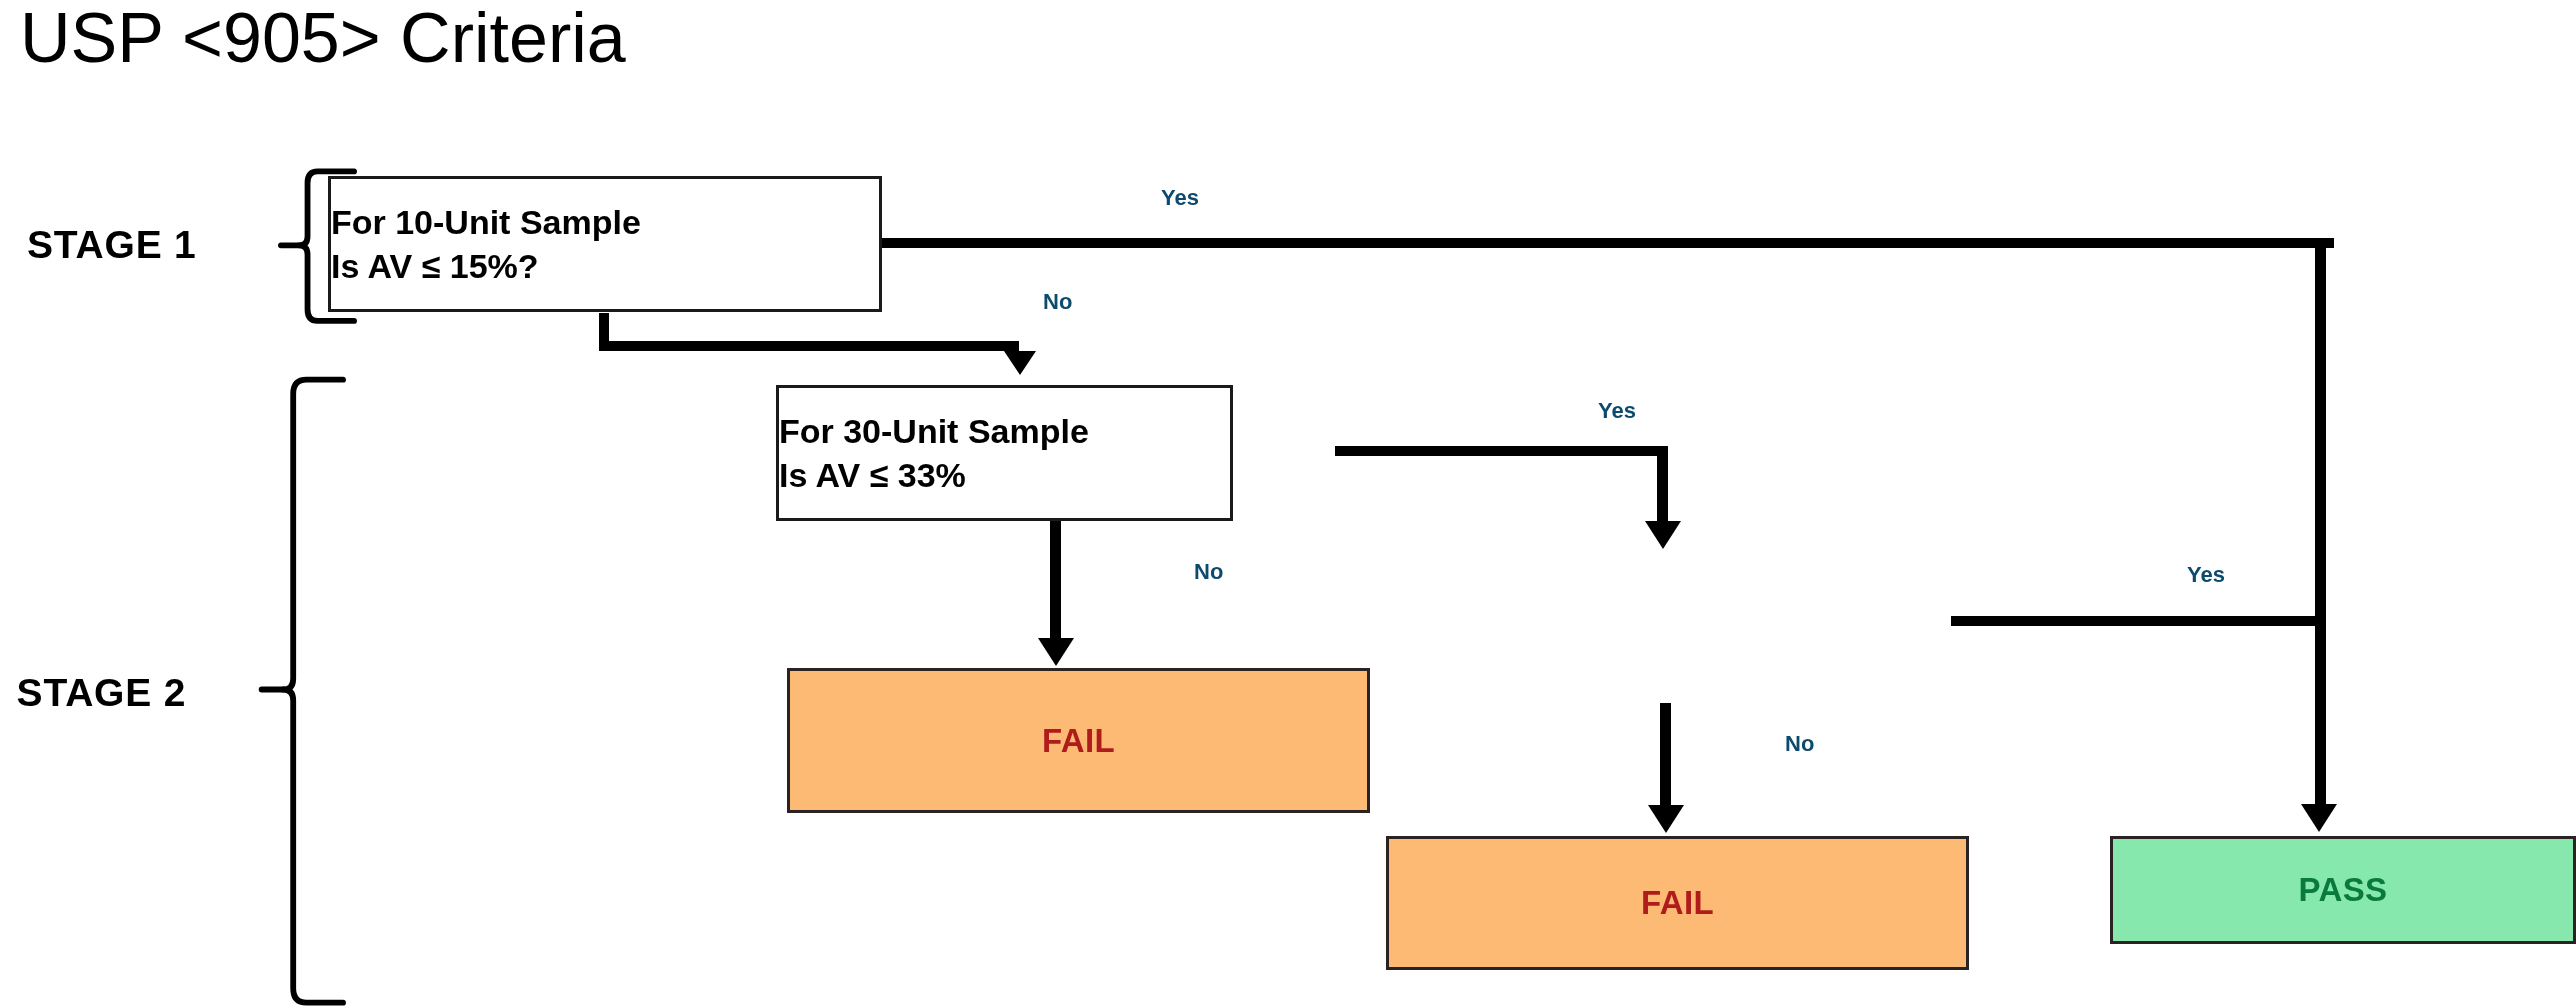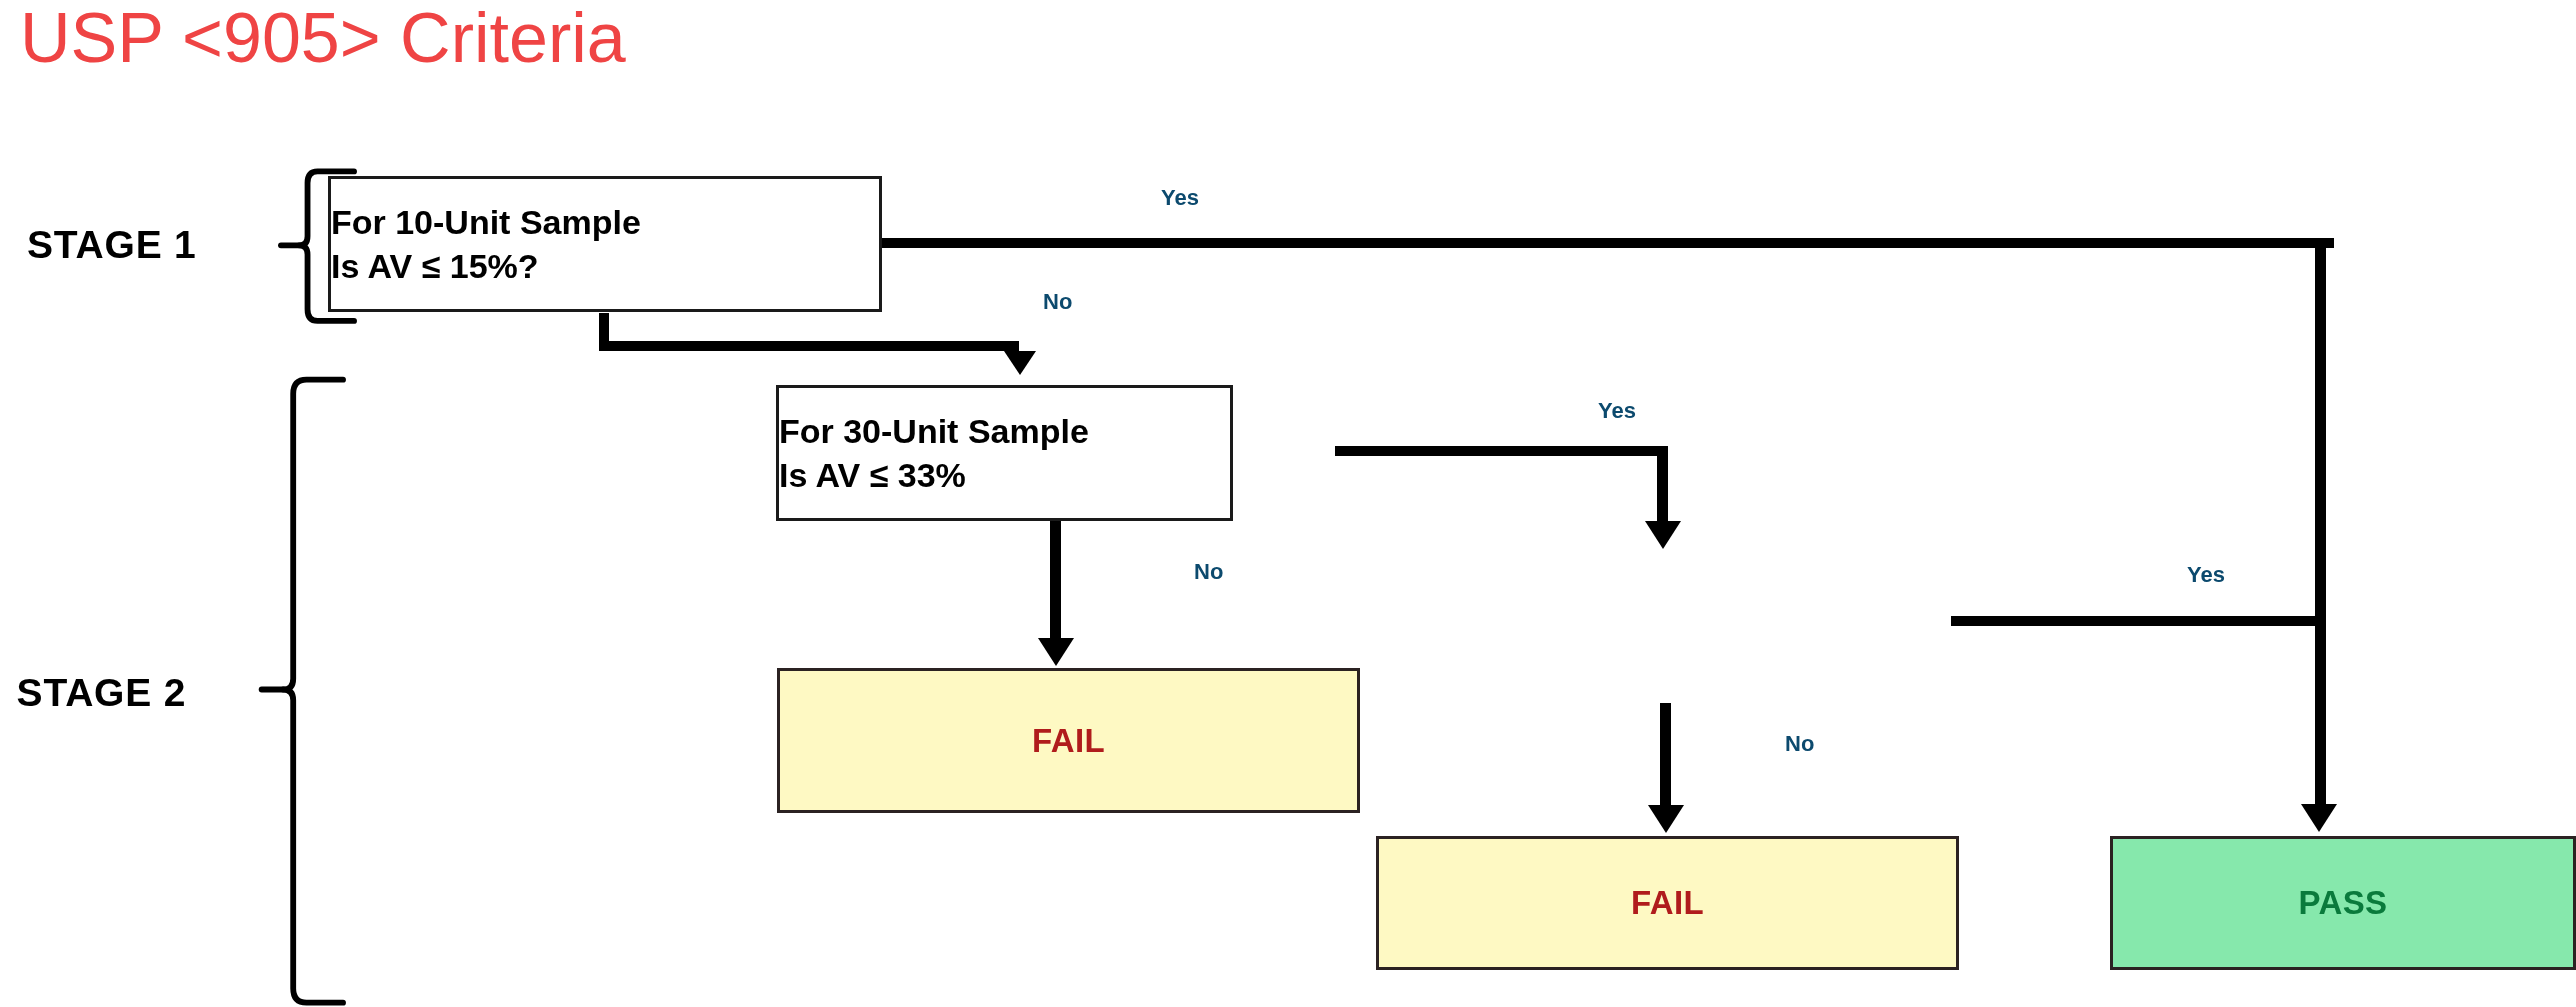--- a/index.html
+++ b/index.html
@@ -19,21 +19,21 @@
     overflow: hidden;
   }
 
   
   .page-title {
     position: absolute;
     left: 20px;
     top: 1.7px;
     font-size: 70px;
     font-weight: 400;
-    color: #ef4444;
+    color: #000000;
     letter-spacing: 0px;
     white-space: nowrap;
     line-height: 1.05;
   }
 
   
   .stage-label {
     position: absolute;
     font-size: 39px;
     font-weight: bold;
@@ -72,26 +72,26 @@
     box-sizing: border-box;
     border: 3.3px solid #2b2222;
     display: flex;
     align-items: center;
     justify-content: center;
     font-weight: bold;
     font-size: 33px;
     letter-spacing: 0.4px;
     z-index: 4;
   }
-  .result-fail { background: #fef9c3; color: #b01c1c; }
+  .result-fail { background: #fdba74; color: #b01c1c; margin-left: 10px; }
   .result-pass { background: #86e8ac; color: #0a7a3c; }
 
   #box-fail-1 { left: 777px;  top: 668px;  width: 583px; height: 145px; }
   #box-fail-2 { left: 1376px; top: 836px; width: 583px; height: 134px; }
-  #box-pass   { left: 2110px; top: 836px; width: 466px; height: 134px; }
+  #box-pass   { left: 2110px; top: 836px; width: 466px; height: 108px; }
 
   
   .hline, .vline {
     position: absolute;
     background: #000000;
     z-index: 2;
   }
   .arrow-down {
     position: absolute;
     width: 0;

